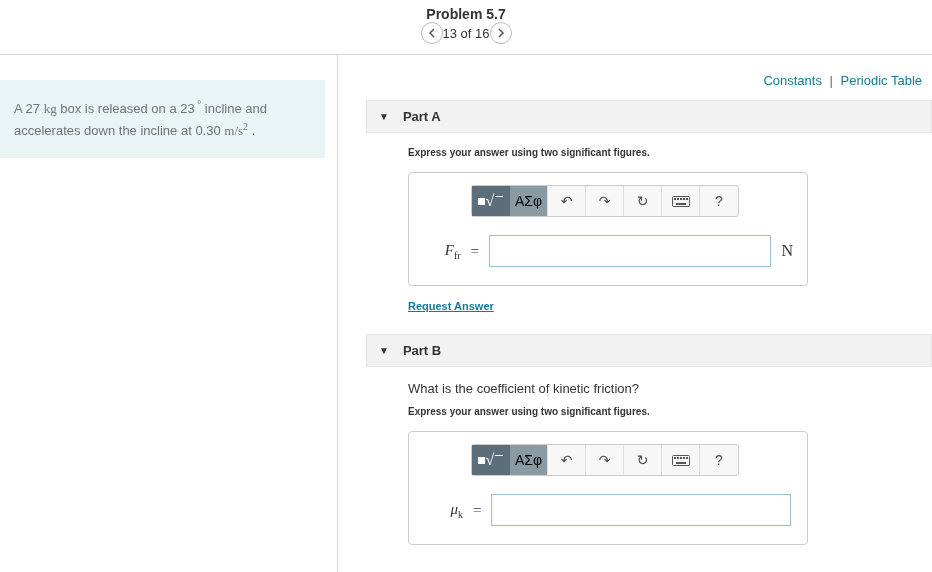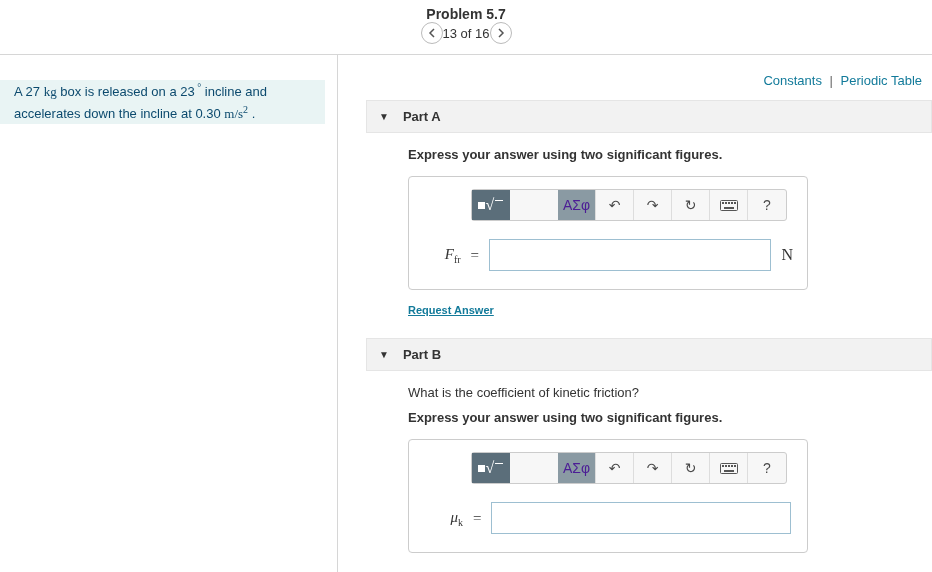--- a/index.html
+++ b/index.html
@@ -48,24 +48,24 @@
     display: flex;
     height: calc(572px - 40px);
   }
   .left-col {
     width: 338px;
     padding: 25px 12px 0 0;
     border-right: 1px solid #d6d6d6;
   }
   .given-box {
     background: #e9f4f4;
-    padding: 0 14px;
+    padding: 17px 14px;
     font-size: 13px;
     line-height: 1.5;
-    color: #0c4a6e;
+    color: #737373;
   }
   .right-col {
     flex: 1;
     padding: 18px 0 0 28px;
   }
   .links-row {
     text-align: right;
     font-size: 13px;
     padding-right: 10px;
     margin-bottom: 12px;
@@ -83,21 +83,21 @@
     font-size: 13px;
   }
   .part-header .caret {
     font-size: 10px;
     color: #333;
   }
   .part-body {
     padding: 14px 0 22px 42px;
   }
   .question-text { font-size: 13px; margin-bottom: 10px; }
-  .instruction-text { font-size: 13px; font-weight: bold; margin-bottom: 14px; }
+  .instruction-text { font-size: 10px; font-weight: bold; margin-bottom: 14px; }
   .answer-box {
     border: 1px solid #ccc;
     border-radius: 4px;
     width: 400px;
     padding: 12px 14px 18px 14px;
   }
   .toolbar {
     display: inline-flex;
     border: 1px solid #ccc;
     border-radius: 3px;
@@ -117,22 +117,21 @@
     color: #4a4a4a;
   }
   .toolbar .tb-btn:last-child { border-right: none; }
   .tb-active.dark {
     background: #5b6e7a;
     color: #fff;
     border-right: 1px solid #5b6e7a;
   }
   .tb-active.mid {
     background: #8a9aa3;
-    color: #4c1d95;
-    margin-left: 48px;
+    color: #000000;
   }
   .answer-row {
     display: flex;
     align-items: center;
     gap: 10px;
   }
   .var-label {
     font-family: "Times New Roman", serif;
     font-style: italic;
     font-size: 15px;

